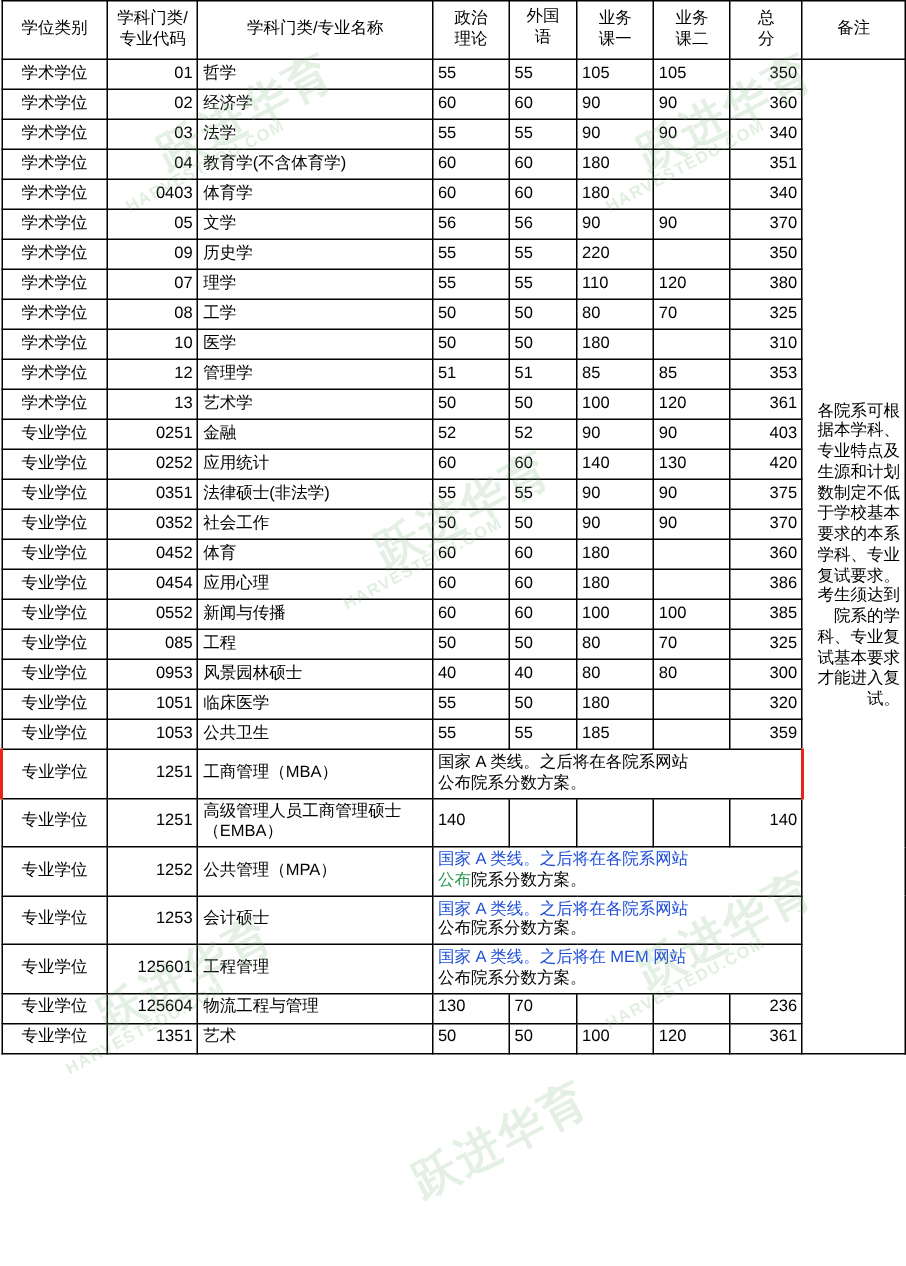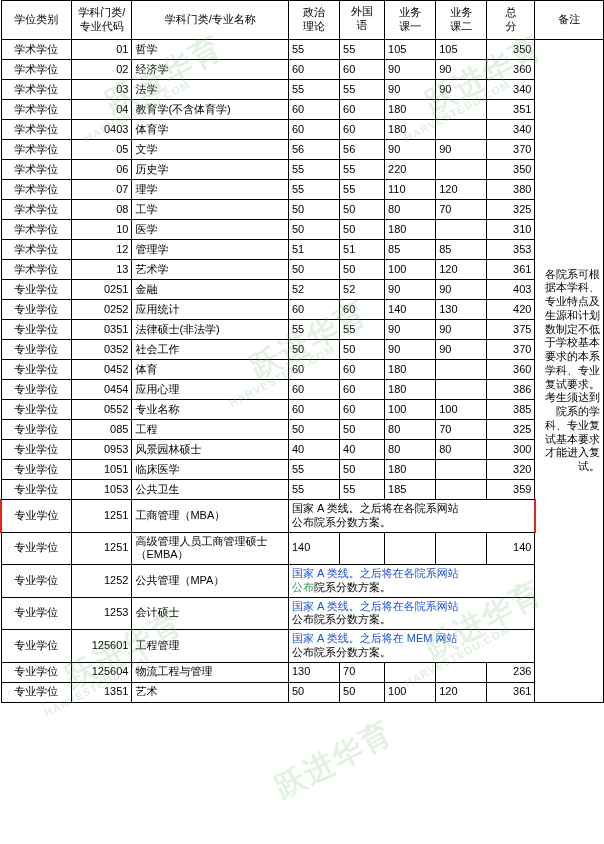--- a/index.html
+++ b/index.html
@@ -189,21 +189,21 @@
         <td class="c-code">05</td>
         <td class="c-name">文学</td>
         <td class="c-pol">56</td>
         <td class="c-for">56</td>
         <td class="c-b1">90</td>
         <td class="c-b2">90</td>
         <td class="c-tot">370</td>
       </tr>
       <tr class="row">
         <td class="c-cat">学术学位</td>
-        <td class="c-code">06</td>
+        <td class="c-code">09</td>
         <td class="c-name">历史学</td>
         <td class="c-pol">55</td>
         <td class="c-for">55</td>
         <td class="c-b1">220</td>
         <td class="c-b2"></td>
         <td class="c-tot">350</td>
       </tr>
       <tr class="row">
         <td class="c-cat">学术学位</td>
         <td class="c-code">07</td>
@@ -310,21 +310,21 @@
         <td class="c-name">应用心理</td>
         <td class="c-pol">60</td>
         <td class="c-for">60</td>
         <td class="c-b1">180</td>
         <td class="c-b2"></td>
         <td class="c-tot">386</td>
       </tr>
       <tr class="row">
         <td class="c-cat">专业学位</td>
         <td class="c-code">0552</td>
-        <td class="c-name">专业名称</td>
+        <td class="c-name">新闻与传播</td>
         <td class="c-pol">60</td>
         <td class="c-for">60</td>
         <td class="c-b1">100</td>
         <td class="c-b2">100</td>
         <td class="c-tot">385</td>
       </tr>
       <tr class="row">
         <td class="c-cat">专业学位</td>
         <td class="c-code">085</td>
         <td class="c-name">工程</td>

